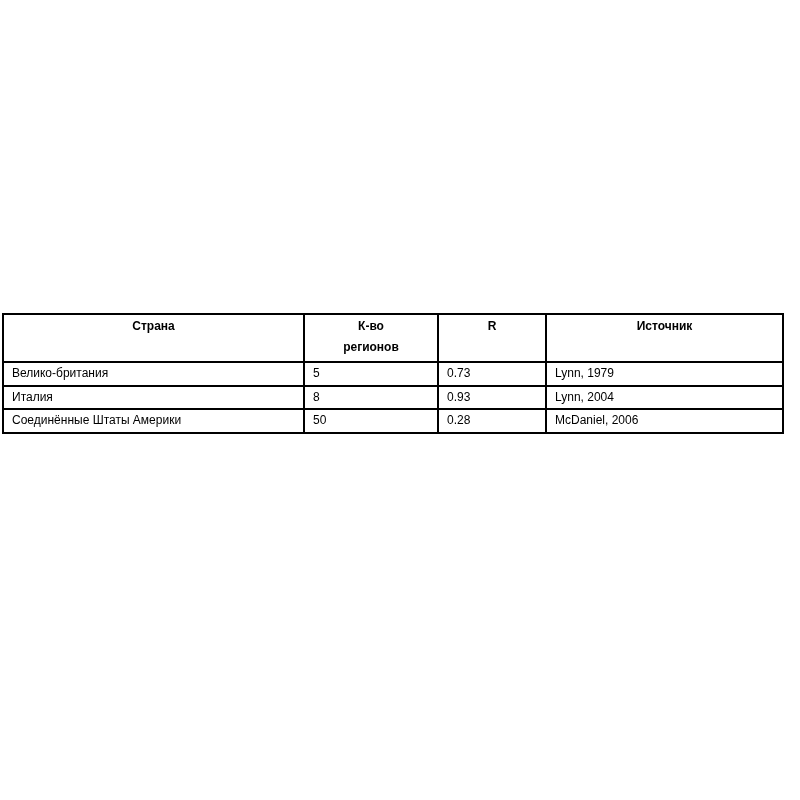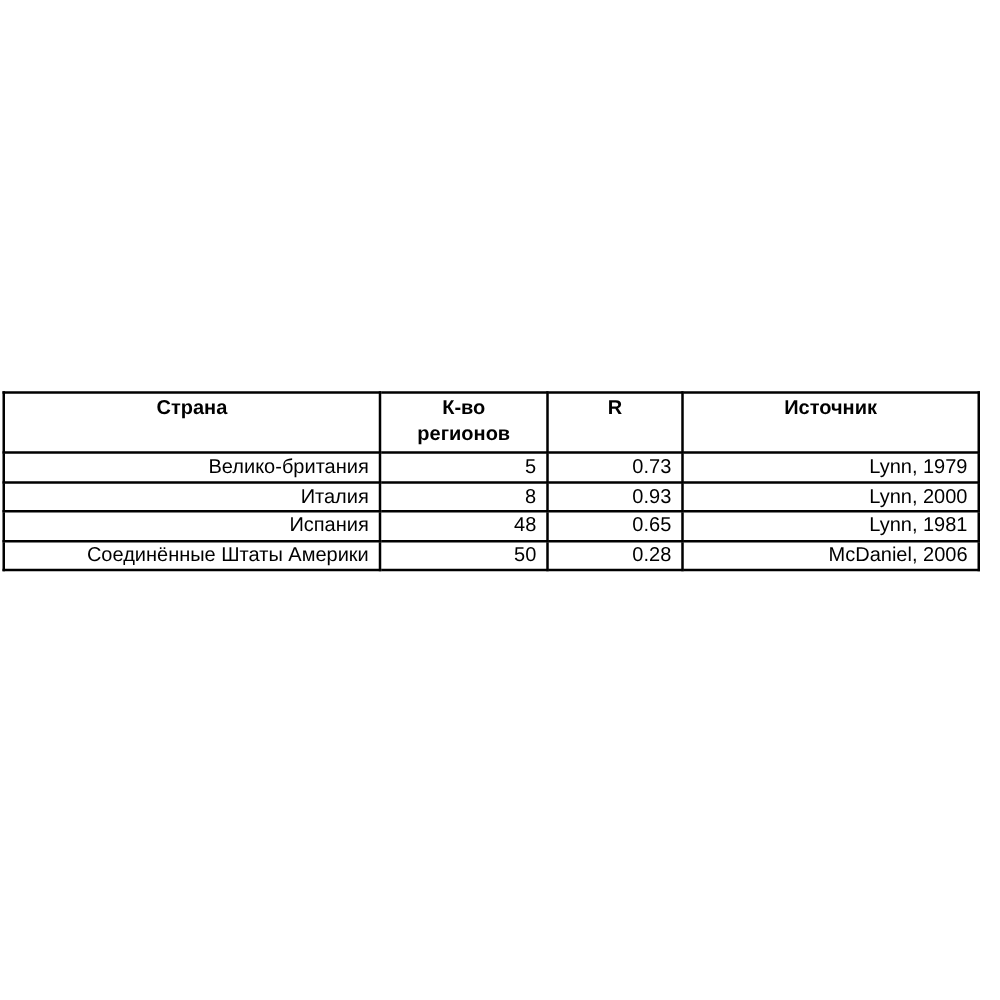--- a/index.html
+++ b/index.html
@@ -23,36 +23,36 @@
     left: 2px;
     top: 313px;
     width: 780px;
     border-collapse: collapse;
     table-layout: fixed;
     background: #ffffff;
   }
   table.data-table th,
   table.data-table td {
     border: 2px solid #000000;
-    font-size: 16px;
+    font-size: 12px;
     overflow: hidden;
     white-space: nowrap;
   }
   table.data-table th {
     font-weight: bold;
     text-align: center;
     vertical-align: top;
     padding: 1px 4px 3px 4px;
     line-height: 21px;
     height: 42px;
     white-space: pre-line; 
   }
   table.data-table td {
     font-weight: normal;
-    text-align: right;
+    text-align: left;
     vertical-align: middle;
     padding: 0 8px;
     height: 21.5px;
     line-height: 21px;
   }
   col.c-country { width: 301px; }
   col.c-regions { width: 134px; }
   col.c-r       { width: 108px; }
   col.c-source  { width: 237px; }
 </style>
@@ -80,27 +80,21 @@
       <tr>
         <td>Велико-британия</td>
         <td>5</td>
         <td>0.73</td>
         <td>Lynn, 1979</td>
       </tr>
       <tr>
         <td>Италия</td>
         <td>8</td>
         <td>0.93</td>
-        <td>Lynn, 2000</td>
-      </tr>
-      <tr>
-        <td>Испания</td>
-        <td>48</td>
-        <td>0.65</td>
-        <td>Lynn, 1981</td>
+        <td>Lynn, 2004</td>
       </tr>
       <tr>
         <td>Соединённые Штаты Америки</td>
         <td>50</td>
         <td>0.28</td>
         <td>McDaniel, 2006</td>
       </tr>
     </tbody>
   </table>
 </div>

